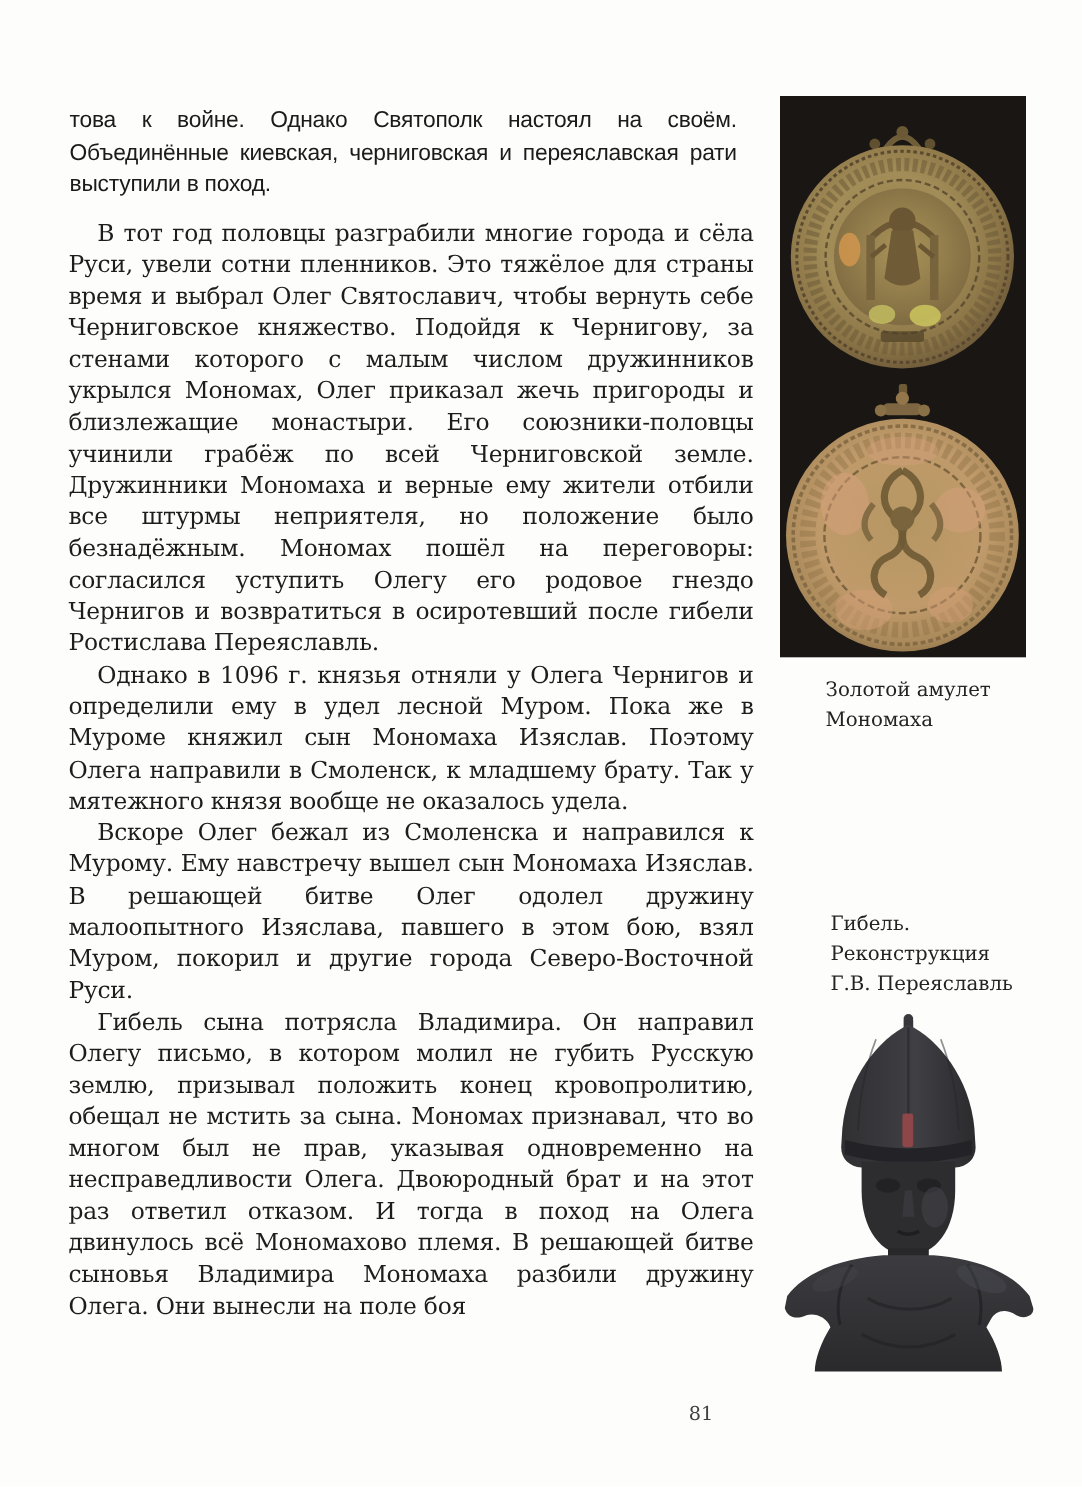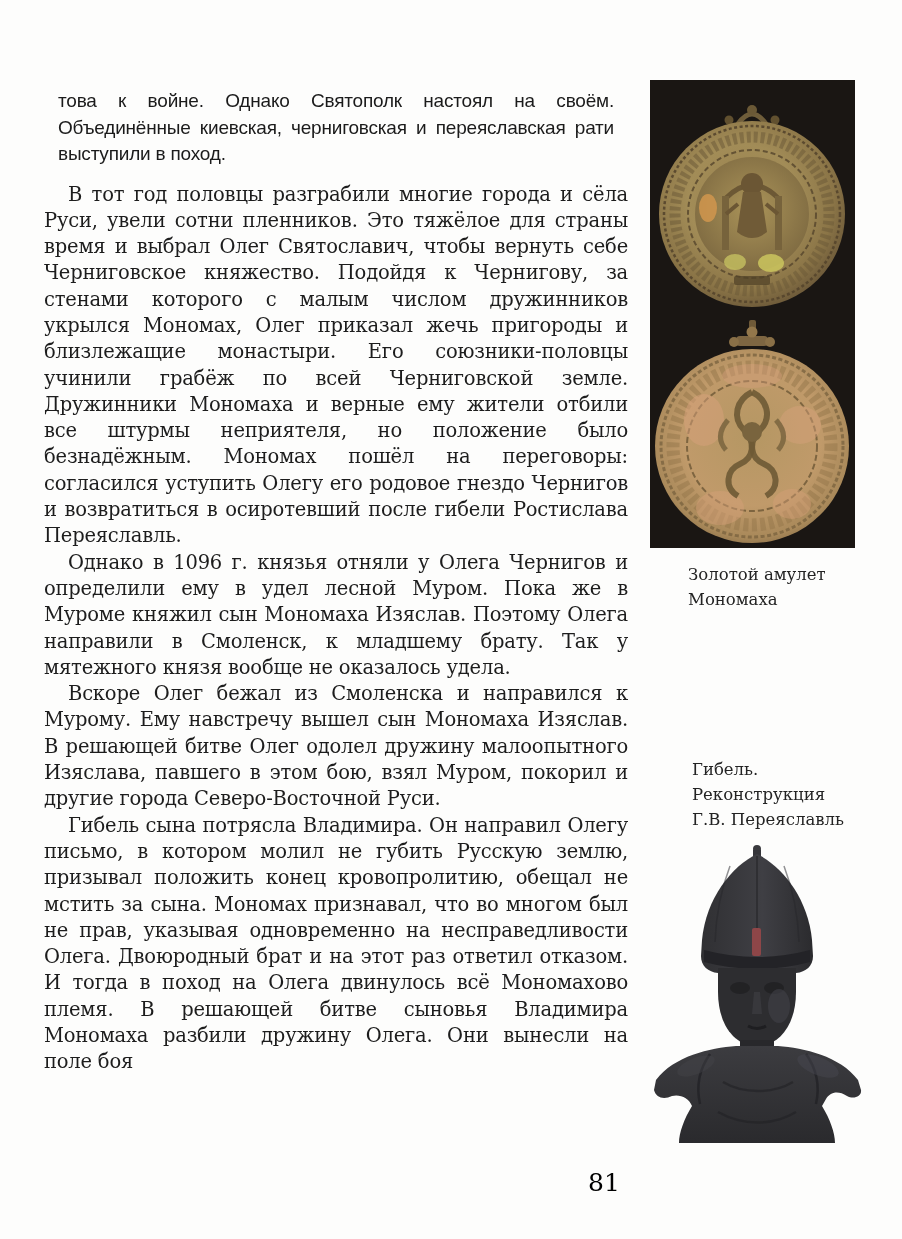--- a/index.html
+++ b/index.html
@@ -7,21 +7,21 @@
        font-family:"DejaVu Serif", serif;color:#1c1c1c;}
   .page{position:absolute;inset:0;background:#fdfdfc;}
 
   
   .text-col{position:absolute;left:44px;top:74px;width:584px;}
   .sans-block p{
     font-family:"Liberation Sans", sans-serif;
     font-size:19px;line-height:26.5px;margin:14px;
     text-align:justify;color:#1b1b1b;letter-spacing:-0.2px;
   }
-  .serif-block{margin-top:6px;}
+  .serif-block{margin-top:6px;margin-left:13px;}
   .serif-block p{
     font-family:"DejaVu Serif", serif;
     font-size:19.5px;line-height:26.3px;margin:0;
     text-align:justify;text-indent:24px;color:#1d1d1d;
     letter-spacing:-0.2px;
   }
 
   
   .amulet-photo{position:absolute;left:650px;top:80px;width:205px;height:468px;margin:0;}
   .amulet-photo svg{display:block;width:100%;height:100%;}
@@ -31,22 +31,22 @@
            font-size:16.5px;line-height:25px;color:#232323;margin-left:36px;}
   .caption-amulet{left:652px;top:562px;width:220px;}
   .caption-polovets{left:656px;top:757px;width:230px;}
   .caption .ital{}
 
   
   .bust-photo{position:absolute;left:648px;top:842px;width:218px;height:302px;margin:0;}
   .bust-photo svg{display:block;width:100%;height:100%;}
 
   
-  .folio{position:absolute;left:574px;top:1168px;width:60px;text-align:center;
-         font-family:"DejaVu Serif", serif;font-size:25px;color:#000000;}
+  .folio{position:absolute;left:574px;top:1168px;width:60px;
+         font-family:"DejaVu Serif", serif;font-size:16px;color:#404040;}
 </style>
 </head>
 <body>
 
 <div class="page">
 
   <div class="text-col">
     <div class="sans-block">
       <p>това к войне. Однако Святополк настоял на своём. Объединённые киевская, черниговская и переяславская рати выступили в поход.</p>
     </div>

